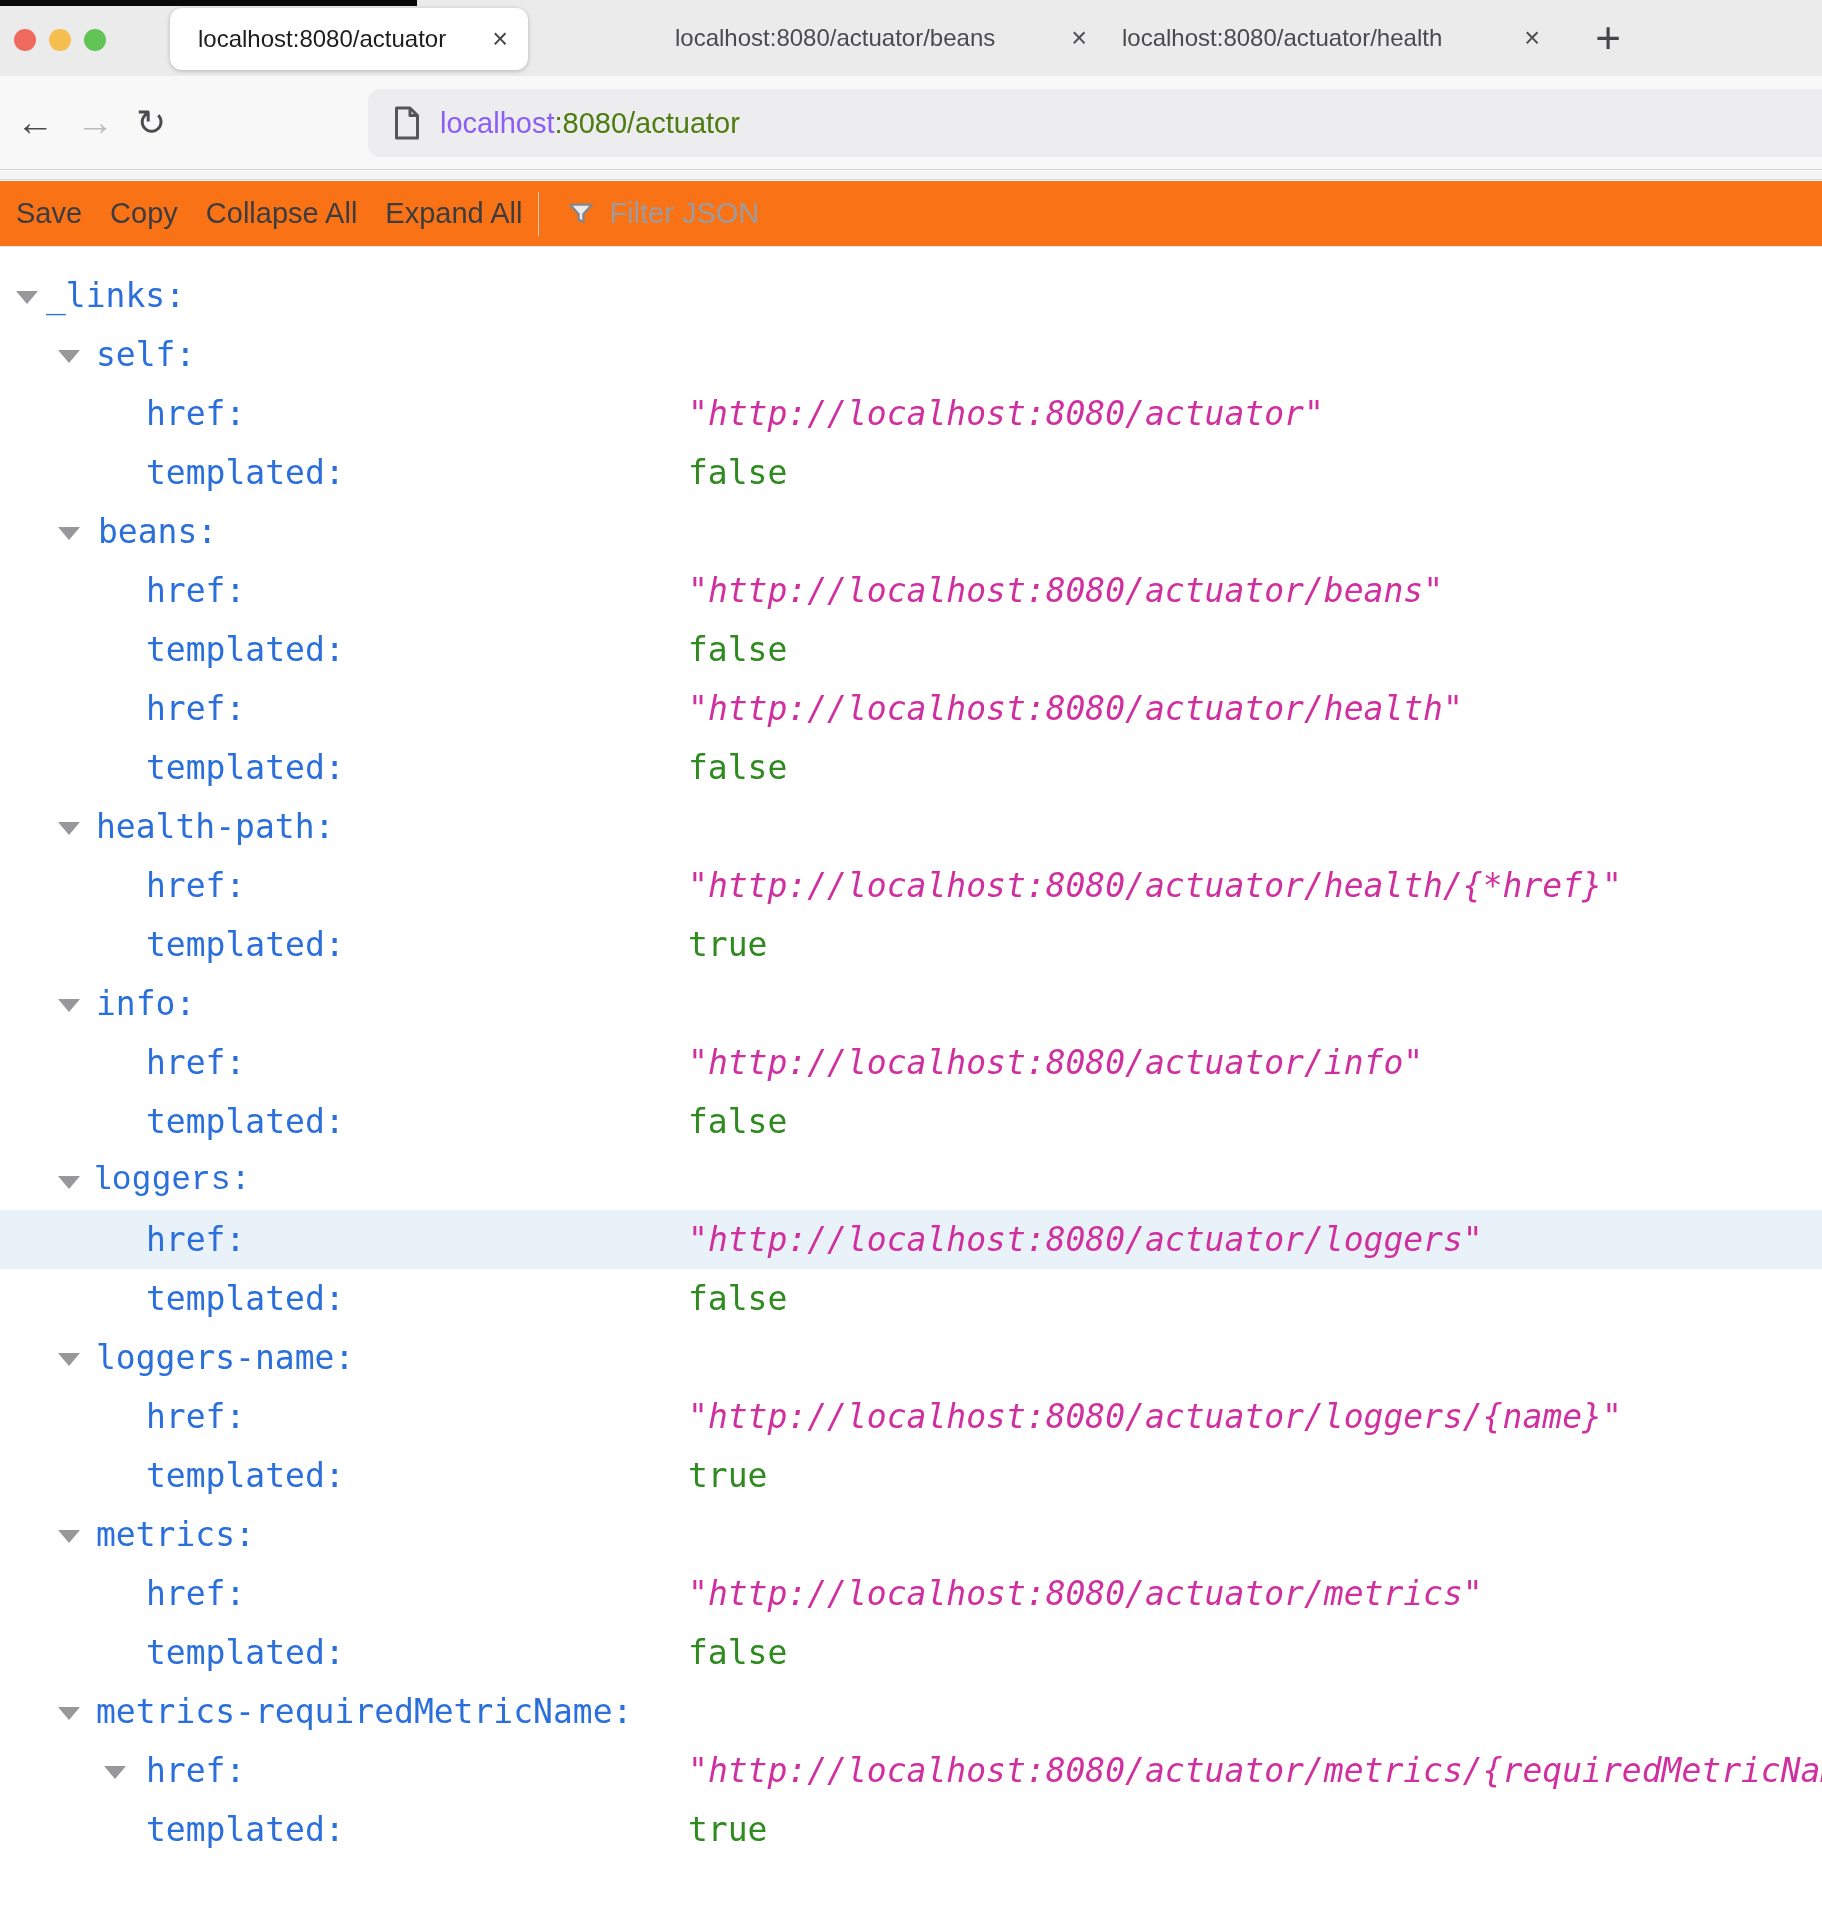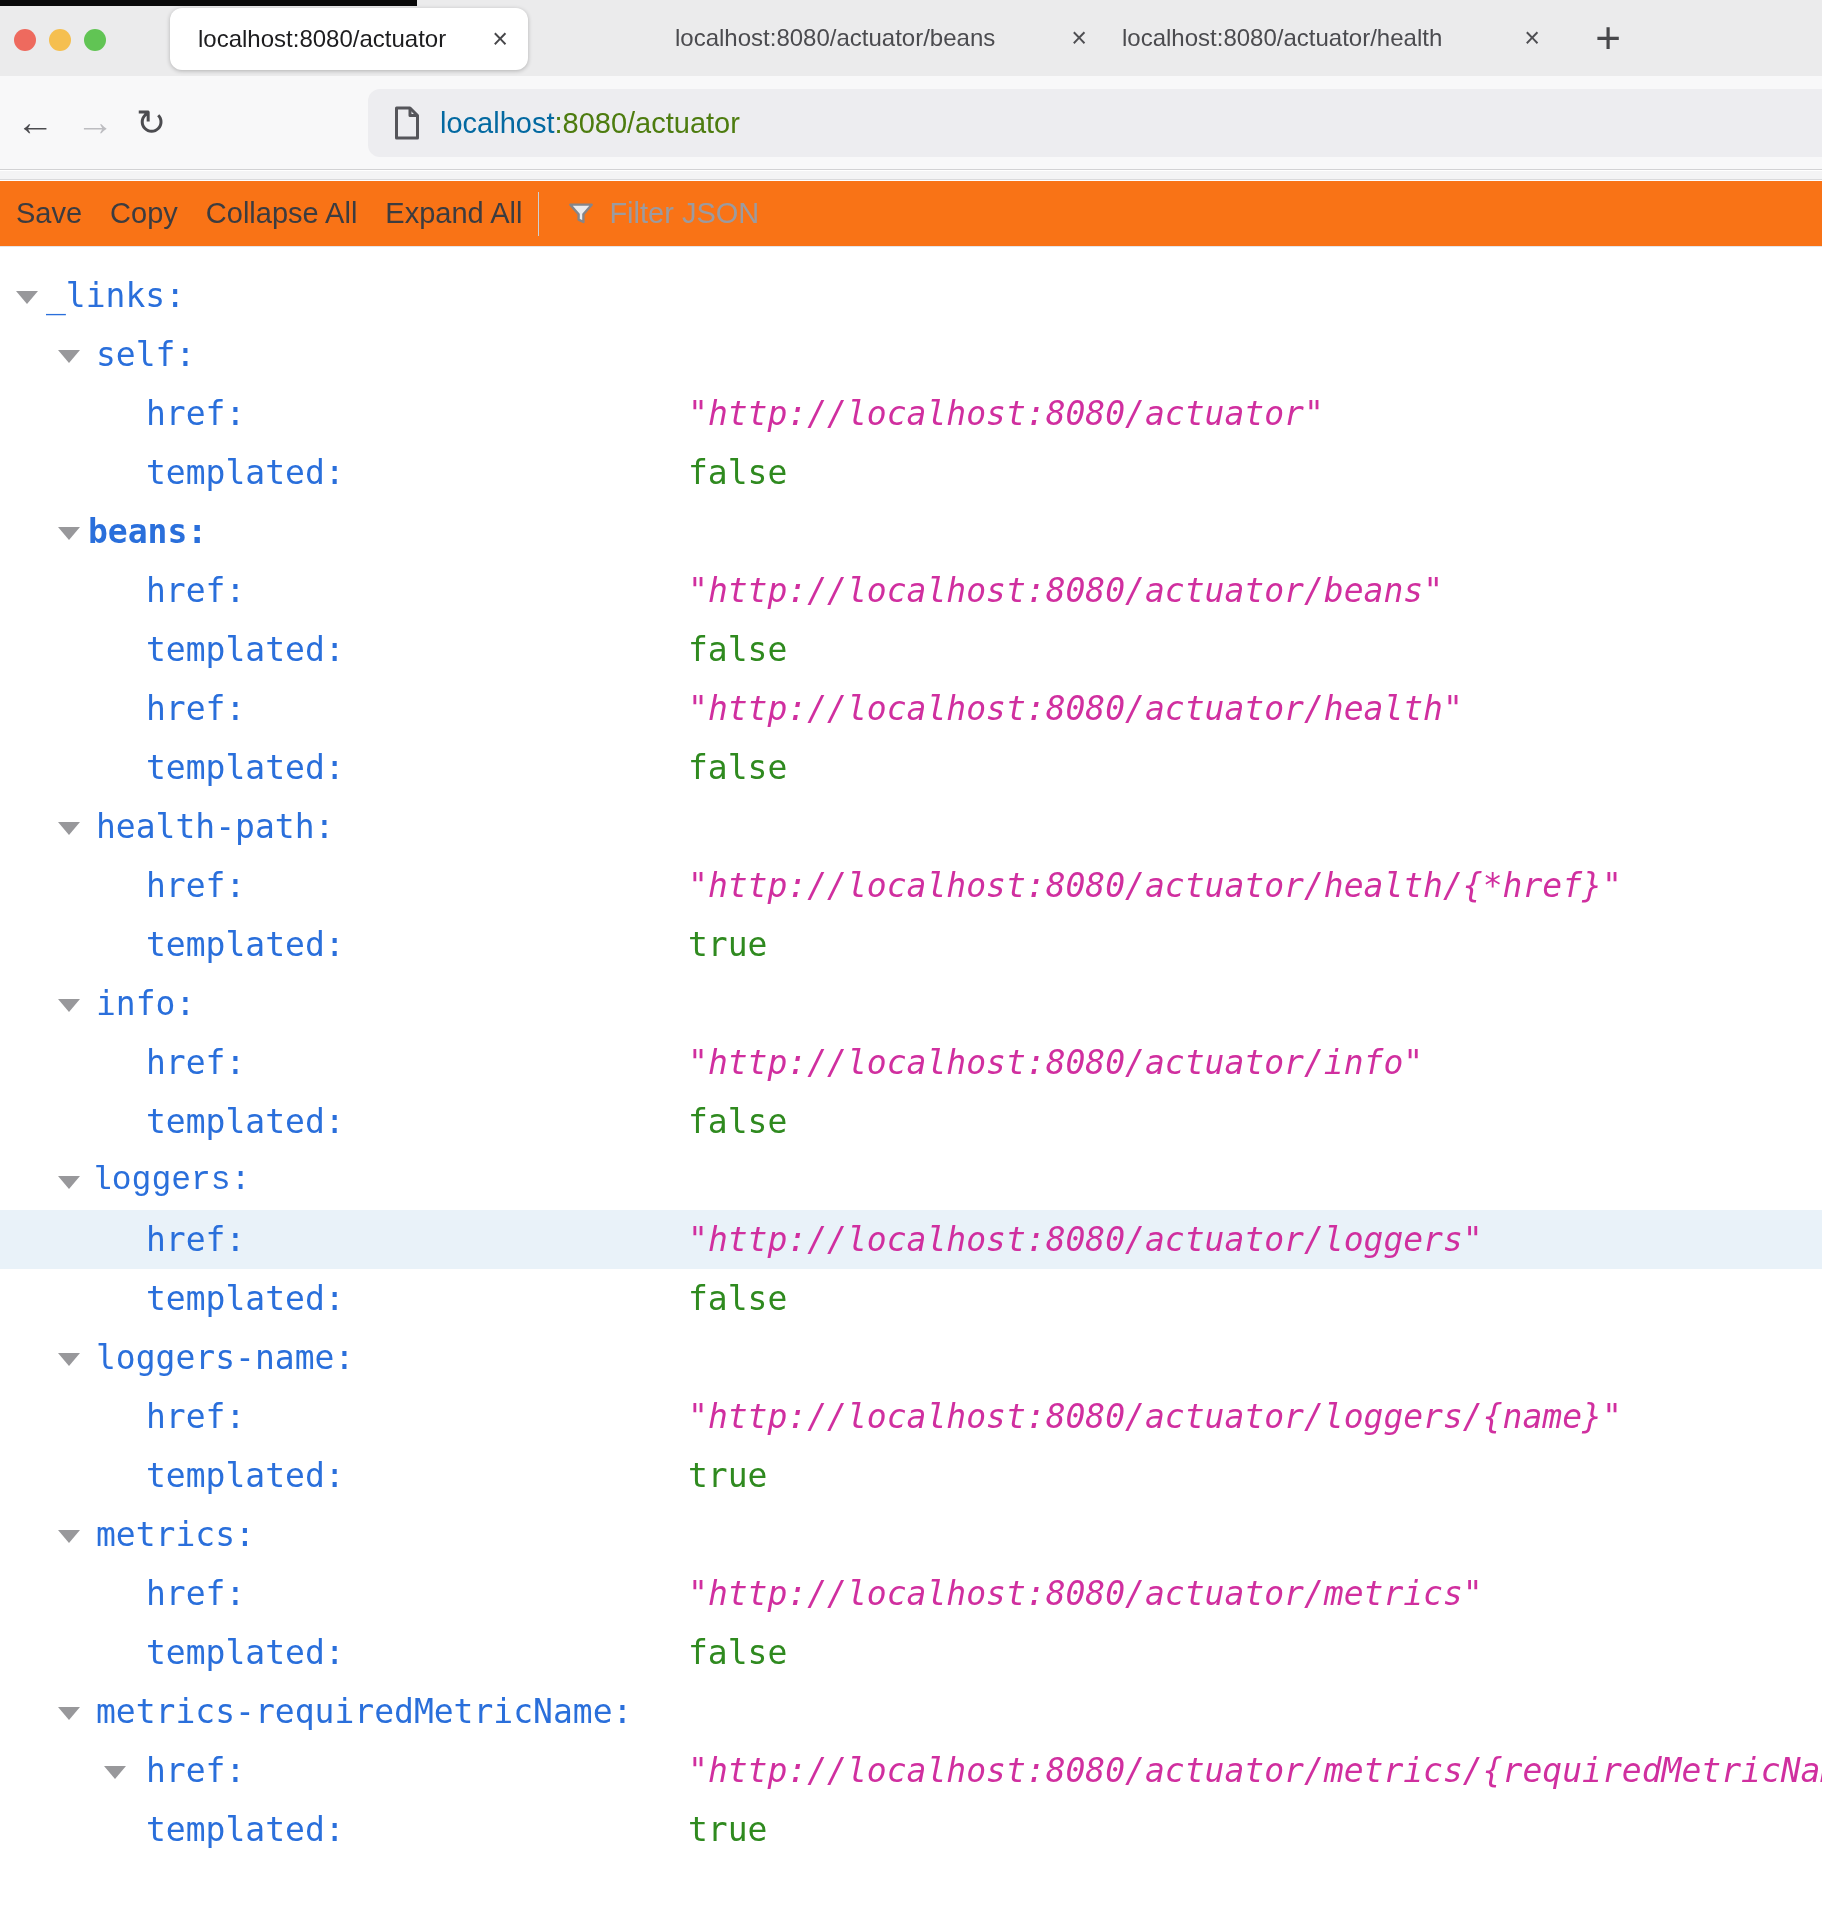--- a/index.html
+++ b/index.html
@@ -31,21 +31,21 @@
   .navbtn{position:absolute;top:0;height:93px;display:flex;align-items:center;font-size:38px;}
   .nav-back{left:16px;color:#4c4c50;}
   .nav-fwd{left:76px;color:#bdbdc1;}
   .nav-reload{left:136px;color:#4c4c50;font-size:36px;}
   .urlfield{
     position:absolute;left:368px;top:13px;height:68px;width:1470px;background:#ededf0;
     border-radius:12px;display:flex;align-items:center;
   }
   .urlfield .doc-icon{margin-left:24px;display:flex;}
   .urltext{margin-left:18px;font-size:29px;white-space:nowrap;}
-  .url-host{color:#0369a1;}
+  .url-host{color:#8b5cf6;}
   .url-rest{color:#4d7c0f;}
   
   .strip{position:absolute;left:0;top:171px;width:1822px;height:9px;background:#f4f4f5;border-bottom:1px solid #dadadc;box-sizing:border-box;}
   
   .toolbar{position:absolute;left:0;top:181px;width:1822px;height:66px;background:#f97316;border-bottom:1px solid #e5e5e7;box-sizing:border-box;display:flex;align-items:center;font-size:29px;color:#3c3c40;}
   .tbtn{margin-left:28px;cursor:default;}
   .tbtn:first-child{margin-left:16px;}
   .tb-divider{margin-left:16px;width:1px;height:44px;background:#cfcfd2;}
   .funnel{margin-left:26px;display:flex;}
   .filter-input{
@@ -139,21 +139,21 @@
     <div class="jrow">
       <span class="jkey" style="left: 146px;"><span>href</span><span>:</span></span>
       <span class="jval jstr"><span>"</span><span class="body">http://localhost:8080/actuator</span><span>"</span></span>
     </div>
     <div class="jrow">
       <span class="jkey" style="left: 146px;"><span>templated</span><span>:</span></span>
       <span class="jval jbool">false</span>
     </div>
     <div class="jrow">
       <span class="twisty" style="left: 58px;"></span>
-      <span class="jkey" style="left: 88px; font-weight: bold;"><span>beans</span><span>:</span></span>
+      <span class="jkey" style="left: 98px;"><span>beans</span><span>:</span></span>
     </div>
     <div class="jrow">
       <span class="jkey" style="left: 146px;"><span>href</span><span>:</span></span>
       <span class="jval jstr"><span>"</span><span class="body">http://localhost:8080/actuator/beans</span><span>"</span></span>
     </div>
     <div class="jrow">
       <span class="jkey" style="left: 146px;"><span>templated</span><span>:</span></span>
       <span class="jval jbool">false</span>
     </div>
     <div class="jrow">

